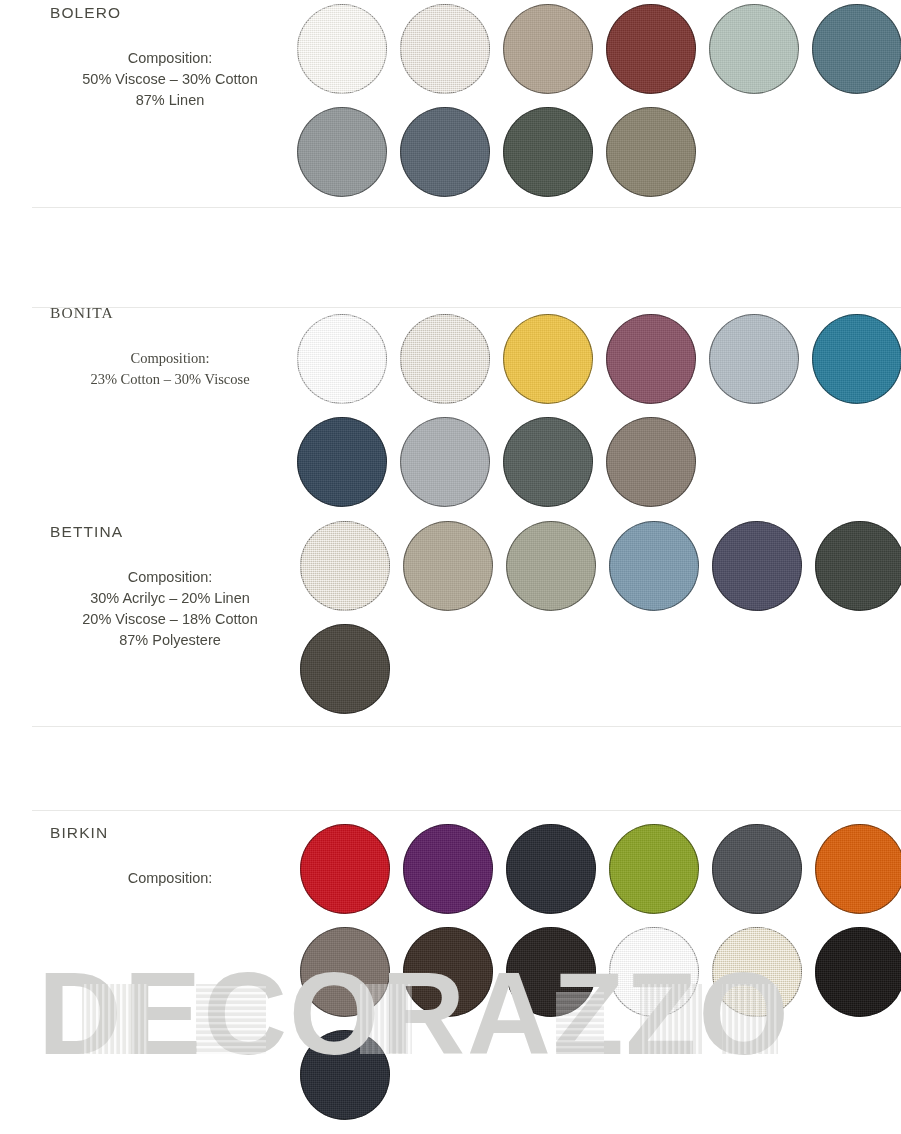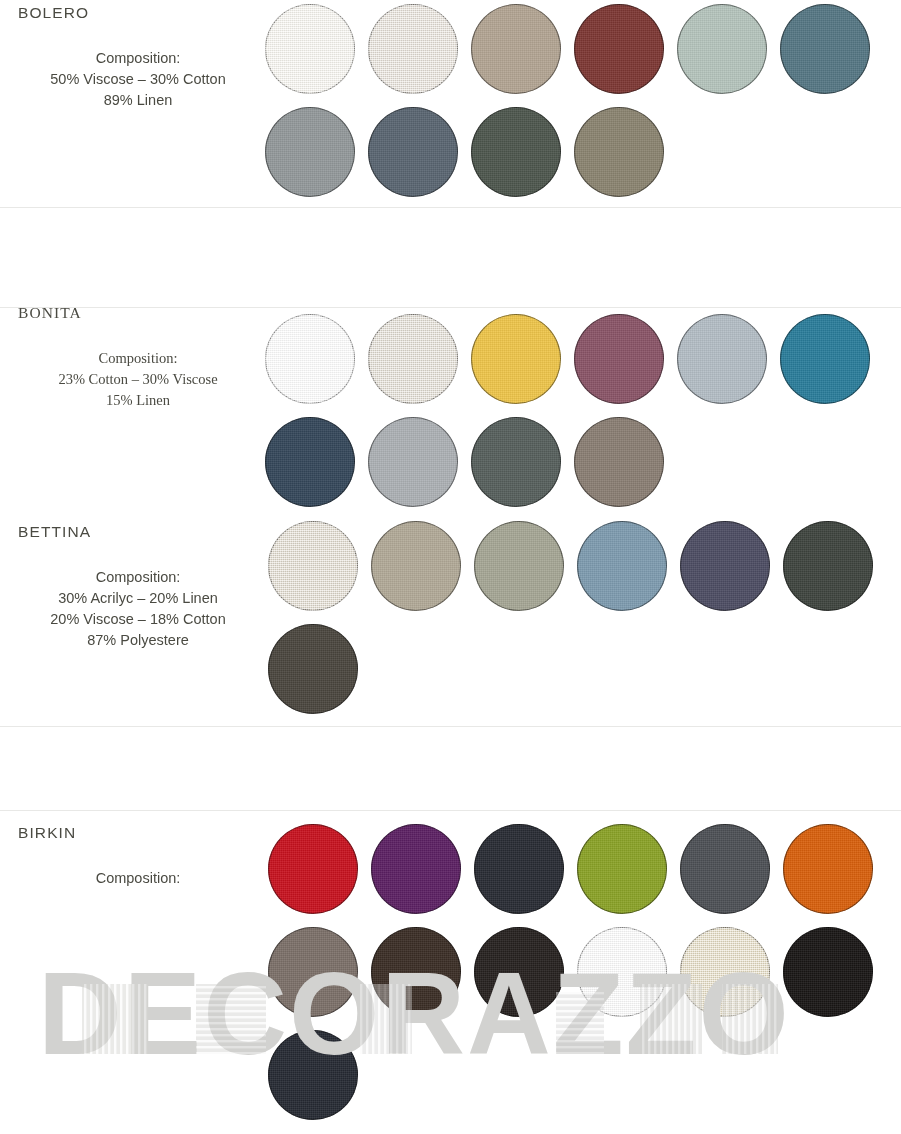--- a/index.html
+++ b/index.html
@@ -28,20 +28,21 @@
     pointer-events: none;
     z-index: 5;
   }
   #watermark svg { display: block; width: 901px; height: 110px; }
 
   
   #page {
     position: absolute;
     inset: 0;
     z-index: 2;
+    margin-left: 32px;
   }
 
   .section {
     position: absolute;
     left: 0;
     width: 901px;
   }
 
   .divider {
     position: absolute;
@@ -118,21 +119,21 @@
   <div id="dividers">
       <div class="divider" style="top: 207px; background: rgb(232, 232, 230);"></div>
       <div class="divider" style="top: 307px; background: rgb(232, 232, 230);"></div>
       <div class="divider" style="top: 726px; background: rgb(232, 232, 230);"></div>
       <div class="divider" style="top: 810px; background: rgb(232, 232, 230);"></div>
     </div>
   <div id="sections">
       <div class="section" style="top: 0px;">
         <div class="info" style="top: 4px;">
           <div class="fabric-name">BOLERO</div>
-          <div class="comp"><span class="comp-label">Composition:</span><span class="comp-label">50% Viscose – 30% Cotton</span><span class="comp-label">89% Linen</span></div>
+          <div class="comp"><span class="comp-label">Composition:</span><span class="comp-label">50% Viscose – 30% Cotton</span><span class="comp-label">87% Linen</span></div>
         </div>
         <div class="swatch-area" style="left: 265px; top: 4px;">
           <div class="swatch-row">
             <div class="swatch pale" title="cream-white" style="left: 0px; background: rgb(247, 245, 238);"></div>
             <div class="swatch pale" title="off-white-beige" style="left: 103px; background: rgb(227, 221, 212);"></div>
             <div class="swatch" title="taupe" style="left: 206px; background: rgb(179, 165, 147);"></div>
             <div class="swatch" title="burgundy" style="left: 309px; background: rgb(125, 55, 51);"></div>
             <div class="swatch" title="pale-sage" style="left: 412px; background: rgb(182, 197, 189);"></div>
             <div class="swatch" title="teal-grey" style="left: 515px; background: rgb(85, 119, 132);"></div>
           </div>
@@ -140,21 +141,21 @@
             <div class="swatch" title="light-grey" style="left: 0px; background: rgb(147, 153, 155);"></div>
             <div class="swatch" title="slate-blue-grey" style="left: 103px; background: rgb(89, 101, 113);"></div>
             <div class="swatch" title="dark-olive-grey" style="left: 206px; background: rgb(77, 86, 77);"></div>
             <div class="swatch" title="warm-khaki" style="left: 309px; background: rgb(139, 132, 112);"></div>
           </div>
         </div>
       </div>
       <div class="section" style="top: 0px;">
         <div class="info" style="top: 304px; font-family: Liberation Serif, serif;">
           <div class="fabric-name">BONITA</div>
-          <div class="comp"><span class="comp-label">Composition:</span><span class="comp-label">23% Cotton – 30% Viscose</span><span class="comp-label">15% Linen</span></div>
+          <div class="comp"><span class="comp-label">Composition:</span><span class="comp-label">23% Cotton – 30% Viscose</span></div>
         </div>
         <div class="swatch-area" style="left: 265px; top: 314px;">
           <div class="swatch-row">
             <div class="swatch pale" title="white" style="left: 0px; background: rgb(255, 255, 255);"></div>
             <div class="swatch pale" title="oatmeal" style="left: 103px; background: rgb(222, 216, 205);"></div>
             <div class="swatch" title="golden-yellow" style="left: 206px; background: rgb(239, 198, 74);"></div>
             <div class="swatch" title="mauve-plum" style="left: 309px; background: rgb(138, 84, 103);"></div>
             <div class="swatch" title="pale-blue-grey" style="left: 412px; background: rgb(180, 190, 198);"></div>
             <div class="swatch" title="teal-blue" style="left: 515px; background: rgb(42, 125, 155);"></div>
           </div>

